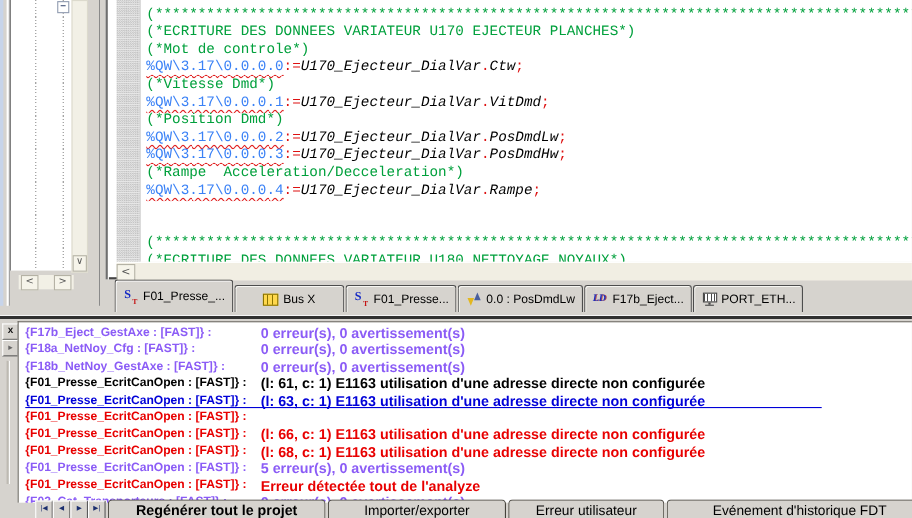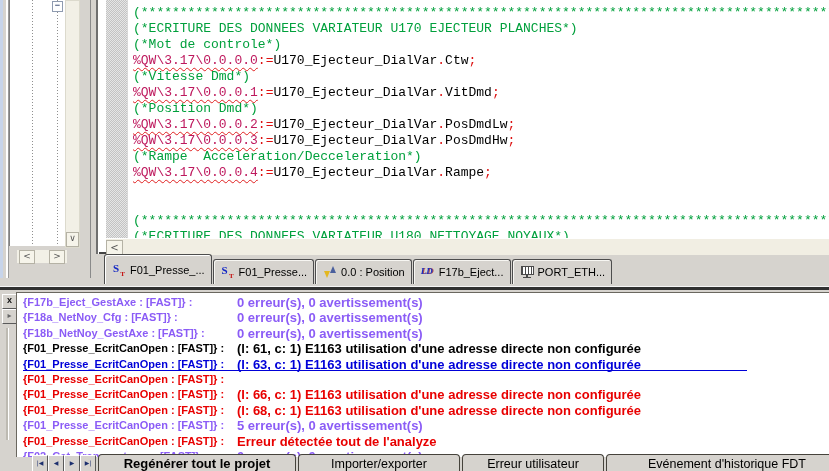--- a/index.html
+++ b/index.html
@@ -29,22 +29,22 @@
           border-left:2px solid #6f6f6f;}
   .gutter{position:absolute;left:8px;top:0;width:21px;height:238px;background:#e6e6e6;
           background-image:conic-gradient(#c3c3c3 25%,transparent 0 50%,#c3c3c3 0 75%,transparent 0);
           background-size:2px 2px;border-right:1px solid #d8d8d8;}
   .code{position:absolute;left:30px;top:0;right:0;height:238px;overflow:hidden;
         font:13px/16px "Liberation Mono","DejaVu Sans Mono",monospace;white-space:pre;
         padding:5px 0 0 5px;color:#000;}
   .code-line{height:16px;}
   .seg-comment{color:#00a03c;}
   .seg-op{color:#dd1111;}
-  .seg-id{color:#000;}
-  .seg-addr{color:#be185d;text-decoration:underline wavy #e02020;text-decoration-thickness:1px;text-underline-offset:3px;}
+  .seg-id{color:#000;font-style:italic;}
+  .seg-addr{color:#3b82f6;text-decoration:underline wavy #e02020;text-decoration-thickness:1px;text-underline-offset:3px;}
   .ed-hscroll{position:absolute;left:8px;right:0;top:238px;height:16px;background:#f1eee3;border-top:1px solid #fff;}
   .ed-hscroll .lbtn{left:0;top:1px;width:15px;height:14px;font-size:10px;line-height:13px;}
 
   .grip-dash{position:absolute;left:99px;top:252px;width:7px;height:2px;background:#444;}
 
   
   .doc-tab-bar{position:absolute;left:104px;top:255px;height:29px;display:flex;align-items:flex-end;}
   .dtab{height:24px;display:flex;align-items:center;gap:3px;padding:0 6px;background:#d6d3ce;
         border:1px solid #4d4d4d;border-bottom:none;border-radius:3px 3px 0 0;
         box-shadow:inset 1px 1px 0 #f7f6f2;font-size:11px;color:#000;margin-right:1px;white-space:nowrap;cursor:default;}
@@ -131,33 +131,39 @@
   <div class="grip-dash"></div>
 
   <div class="doc-tab-bar">
       <div class="dtab active">
         <span class="ticon">
           <b class="st-s">S</b>
           <b class="st-t">T</b>
         </span>
         <span class="dlabel">F01_Presse_...</span>
       </div>
+      <div class="dtab" style="min-width: 86px; justify-content: center;">
+        <span class="ticon">
+          <span class="bus-body"></span>
+        </span>
+        <span class="dlabel">Bus X</span>
+      </div>
       <div class="dtab">
         <span class="ticon">
           <b class="st-s">S</b>
           <b class="st-t">T</b>
         </span>
         <span class="dlabel">F01_Presse...</span>
       </div>
       <div class="dtab">
         <span class="ticon">
           <span class="eth-up"></span>
           <span class="eth-down"></span>
         </span>
-        <span class="dlabel">0.0 : Position</span>
+        <span class="dlabel">0.0 : PosDmdLw</span>
       </div>
       <div class="dtab">
         <span class="ticon">
           <b class="ld-text">LD</b>
         </span>
         <span class="dlabel">F17b_Eject...</span>
       </div>
       <div class="dtab">
         <span class="ticon">
           <span class="port-screen"></span>

